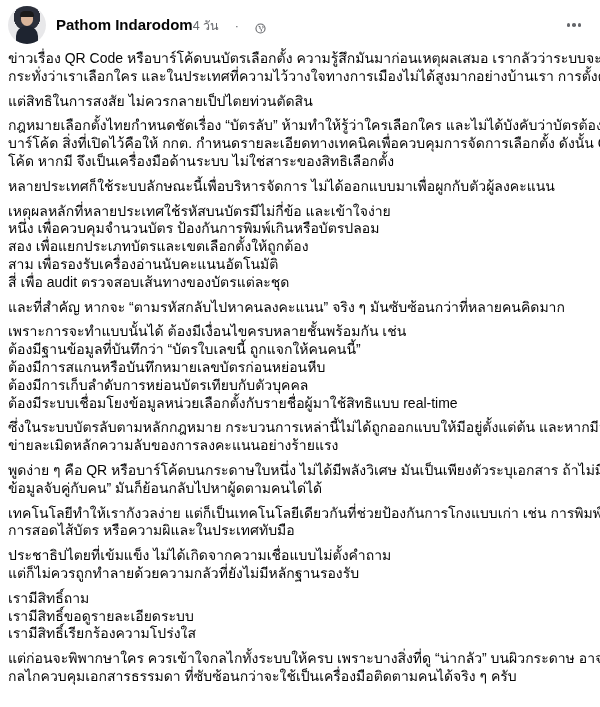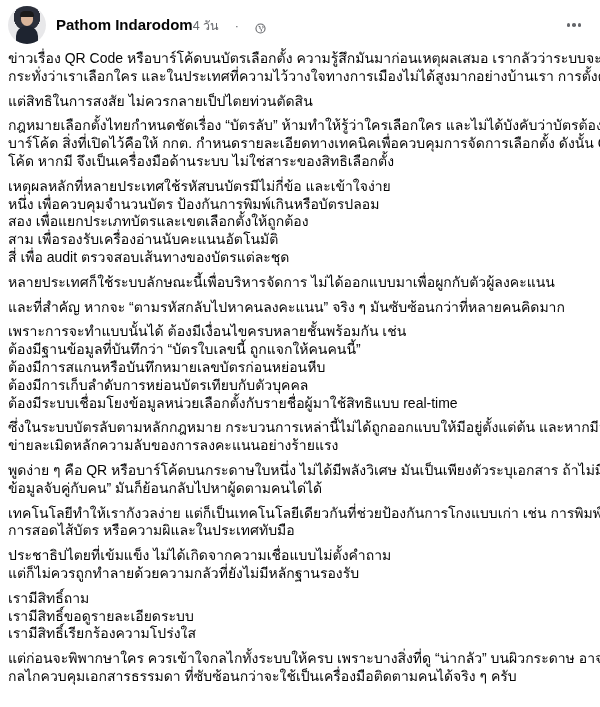--- a/index.html
+++ b/index.html
@@ -79,28 +79,28 @@
       </p>
       <p>
         <span class="line">แต่สิทธิในการสงสัย ไม่ควรกลายเป็ปไตยท่วนตัดสิน</span>
       </p>
       <p>
         <span class="line">กฎหมายเลือกตั้งไทยกำหนดชัดเรื่อง “บัตรลับ” ห้ามทำให้รู้ว่าใครเลือกใคร และไม่ได้บังคับว่าบัตรต้องมี QR หรือ</span>
         <span class="line">บาร์โค้ด สิ่งที่เปิดไว้คือให้ กกต. กำหนดรายละเอียดทางเทคนิคเพื่อควบคุมการจัดการเลือกตั้ง ดังนั้น QR หรือบาร์</span>
         <span class="line">โค้ด หากมี จึงเป็นเครื่องมือด้านระบบ ไม่ใช่สาระของสิทธิเลือกตั้ง</span>
       </p>
       <p>
+        <span class="line">หลายประเทศก็ใช้ระบบลักษณะนี้เพื่อบริหารจัดการ ไม่ได้ออกแบบมาเพื่อผูกกับตัวผู้ลงคะแนน</span>
+      </p>
+      <p>
         <span class="line">เหตุผลหลักที่หลายประเทศใช้รหัสบนบัตรมีไม่กี่ข้อ และเข้าใจง่าย</span>
         <span class="line">หนึ่ง เพื่อควบคุมจำนวนบัตร ป้องกันการพิมพ์เกินหรือบัตรปลอม</span>
         <span class="line">สอง เพื่อแยกประเภทบัตรและเขตเลือกตั้งให้ถูกต้อง</span>
         <span class="line">สาม เพื่อรองรับเครื่องอ่านนับคะแนนอัตโนมัติ</span>
         <span class="line">สี่ เพื่อ audit ตรวจสอบเส้นทางของบัตรแต่ละชุด</span>
-      </p>
-      <p>
-        <span class="line">หลายประเทศก็ใช้ระบบลักษณะนี้เพื่อบริหารจัดการ ไม่ได้ออกแบบมาเพื่อผูกกับตัวผู้ลงคะแนน</span>
       </p>
       <p>
         <span class="line">และที่สำคัญ หากจะ “ตามรหัสกลับไปหาคนลงคะแนน” จริง ๆ มันซับซ้อนกว่าที่หลายคนคิดมาก</span>
       </p>
       <p>
         <span class="line">เพราะการจะทำแบบนั้นได้ ต้องมีเงื่อนไขครบหลายชั้นพร้อมกัน เช่น</span>
         <span class="line">ต้องมีฐานข้อมูลที่บันทึกว่า “บัตรใบเลขนี้ ถูกแจกให้คนคนนี้”</span>
         <span class="line">ต้องมีการสแกนหรือบันทึกหมายเลขบัตรก่อนหย่อนหีบ</span>
         <span class="line">ต้องมีการเก็บลำดับการหย่อนบัตรเทียบกับตัวบุคคล</span>
         <span class="line">ต้องมีระบบเชื่อมโยงข้อมูลหน่วยเลือกตั้งกับรายชื่อผู้มาใช้สิทธิแบบ real-time</span>

